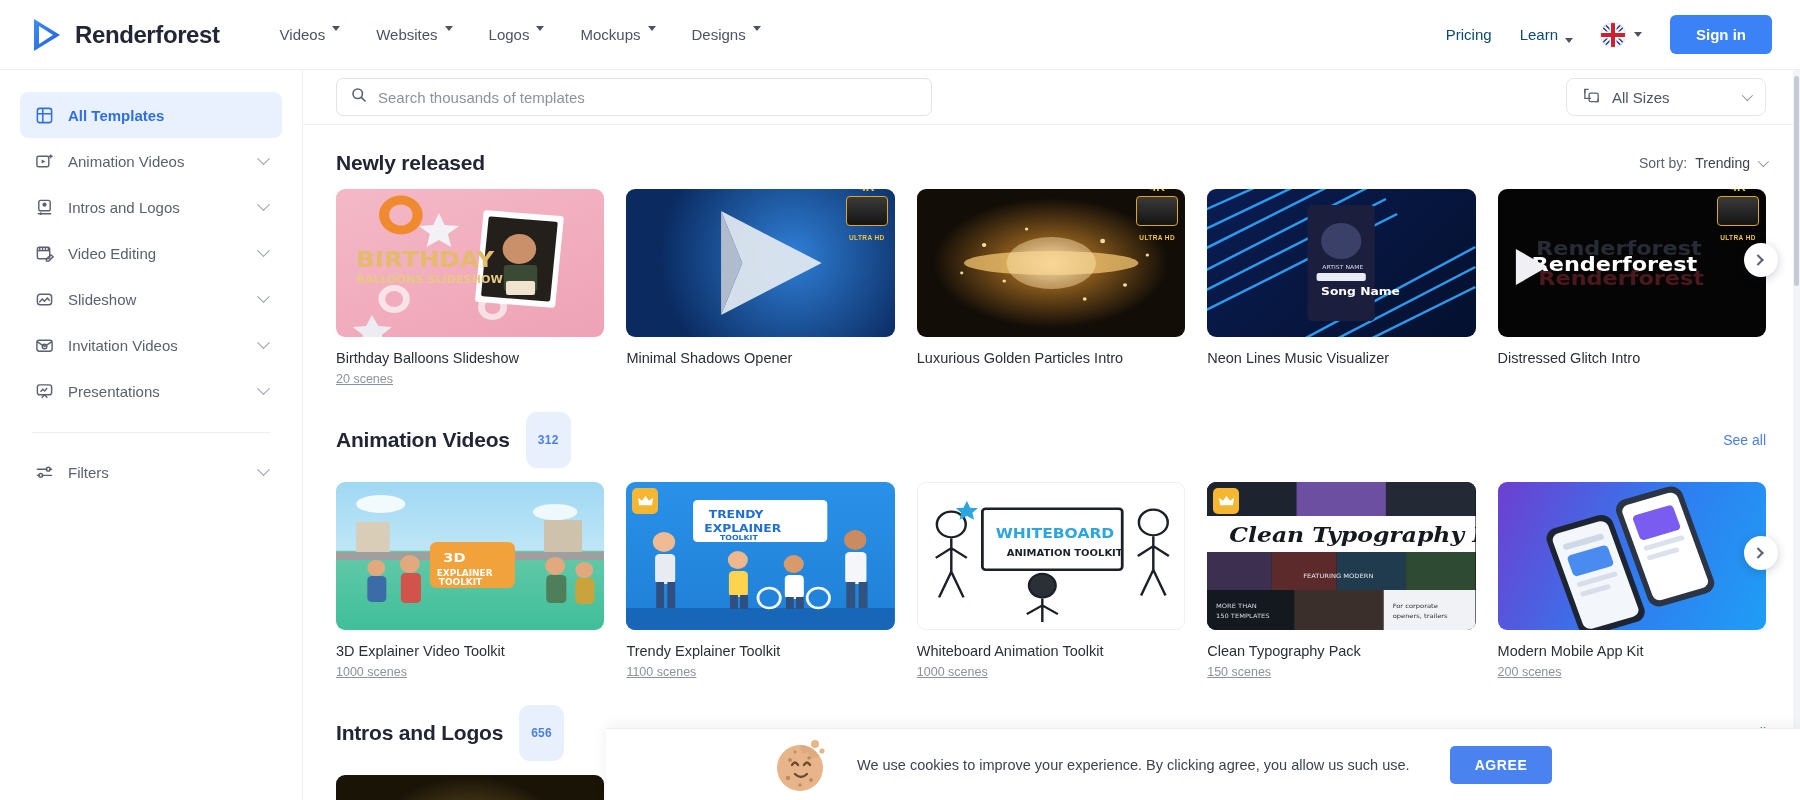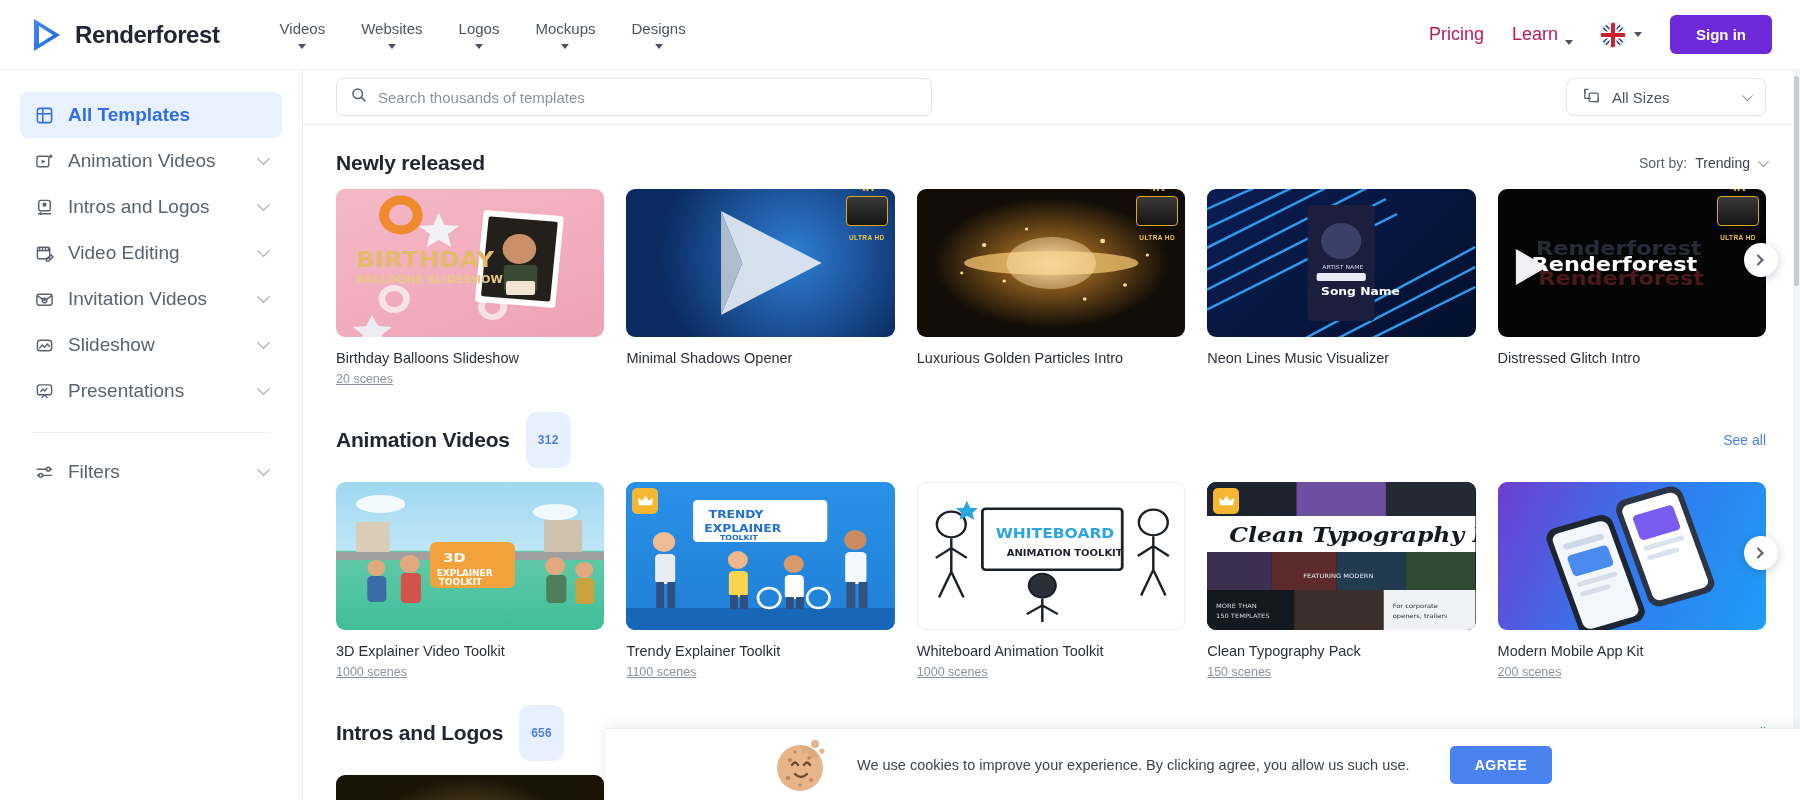--- a/index.html
+++ b/index.html
@@ -18,50 +18,50 @@
     border-bottom: 1px solid #eceef2;
     background: #fff;
     position: relative;
   }
   .brand { display: flex; align-items: center; margin-left: 30px; gap: 11px; }
   .brand-mark { width: 34px; height: 36px; position: relative; }
   .brand-name { font-size: 24px; font-weight: bold; letter-spacing: -0.4px; color: #232735; }
 
   .mainnav { display: flex; align-items: center; margin-left: 60px; gap: 36px; }
   .navitem {
-    display: flex; align-items: center; gap: 7px;
-    font-size: 15px; color: #4c5364; cursor: pointer; white-space: nowrap; flex-direction: column;
+    display: flex; gap: 7px;
+    font-size: 15px; color: #4c5364; cursor: pointer; white-space: nowrap;
   }
   .caret { width: 0; height: 0; border-left: 4.5px solid transparent; border-right: 4.5px solid transparent; border-top: 5px solid #4c5364; display:inline-block; }
 
   .header-right { margin-left: auto; margin-right: 28px; display: flex; align-items: center; gap: 28px; }
-  .hr-link { font-size: 18px; color: #be185d; cursor: pointer; display: flex; align-items: flex-end; gap: 7px; }
+  .hr-link { font-size: 15px; color: #0c4a6e; cursor: pointer; display: flex; align-items: flex-end; gap: 7px; }
   .flag {
     width: 24px; height: 24px; border-radius: 50%; overflow: hidden;
     box-shadow: 0 0 0 1px #dfe3ea; flex: none;
   }
   .lang { display: flex; align-items: center; gap: 9px; cursor: pointer; }
   .signin {
-    background: #6d28d9; color: #fff; border: none; border-radius: 6px;
+    background: #3b82f6; color: #fff; border: none; border-radius: 6px;
     font-size: 15px; font-weight: bold; padding: 11px 26px; cursor: pointer;
     font-family: "Liberation Sans", sans-serif;
   }
 
   
   .body { display: flex; height: 730px; }
 
   
   .sidebar {
     width: 303px; flex: none; border-right: 1px solid #eceef2;
     padding: 22px 20px 0 20px; background: #fff;
   }
   .side-item {
     display: flex; align-items: center; height: 46px;
     padding: 8px 14px; border-radius: 8px; cursor: pointer;
-    font-size: 19px; color: #5a6170; gap: 14px;
+    font-size: 15px; color: #5a6170; gap: 14px;
   }
   .side-item.active { background: #eaf1fe; color: #2f6fe4; font-weight: bold; }
   .side-item .ico { width: 20px; height: 20px; flex: none; display:flex; align-items:center; justify-content:center; }
   .side-item .lbl { flex: 1; white-space: nowrap; }
   .chev { width: 9px; height: 9px; border-right: 1.6px solid #98a0ae; border-bottom: 1.6px solid #98a0ae; transform: rotate(45deg) translate(-2px,-2px); flex:none; }
   .side-sep { height: 1px; background: #eceef2; margin: 18px 12px 16px 12px; }
 
   
   .main { flex: 1; min-width: 0; position: relative; overflow: hidden; background:#fff; }
 
@@ -264,37 +264,37 @@
             <path d="M17 11.5l2 2-4.5 4.5H12v-2.5z" fill="none"></path>
         </svg>
       </span>
       <span class="lbl">Video Editing</span>
       <i class="chev"></i>
     </div>
 
     <div class="side-item">
       <span class="ico">
         <svg width="19" height="19" viewBox="0 0 20 20" fill="none" stroke="#5a6170" stroke-width="1.5">
+          <rect x="2.5" y="4.5" width="15" height="11" rx="3"></rect>
+          <path d="M4.5 13l3.2-3.4 2.3 2.2 3-3.4 2.5 3"></path>
+        </svg>
+      </span>
+      <span class="lbl">Slideshow</span>
+      <i class="chev"></i>
+    </div>
+
+    <div class="side-item">
+      <span class="ico">
+        <svg width="19" height="19" viewBox="0 0 20 20" fill="none" stroke="#5a6170" stroke-width="1.5">
           <rect x="2" y="4.5" width="16" height="11.5" rx="2.5"></rect>
             <path d="M2 6l8 5 8-5"></path>
           <circle cx="10" cy="11" r="2.4"></circle>
         </svg>
       </span>
       <span class="lbl">Invitation Videos</span>
-      <i class="chev"></i>
-    </div>
-
-    <div class="side-item">
-      <span class="ico">
-        <svg width="19" height="19" viewBox="0 0 20 20" fill="none" stroke="#5a6170" stroke-width="1.5">
-          <rect x="2.5" y="4.5" width="15" height="11" rx="3"></rect>
-          <path d="M4.5 13l3.2-3.4 2.3 2.2 3-3.4 2.5 3"></path>
-        </svg>
-      </span>
-      <span class="lbl">Slideshow</span>
       <i class="chev"></i>
     </div>
 
     <div class="side-item">
       <span class="ico">
         <svg width="19" height="19" viewBox="0 0 20 20" fill="none" stroke="#5a6170" stroke-width="1.5">
           <rect x="2.5" y="3" width="15" height="10.5" rx="2.5"></rect>
           <path d="M5.8 10.3l2.4-2.6 2 1.7 2.6-3"></path>
             <path d="M7 16.5l3-3 3 3"></path>
         </svg>

